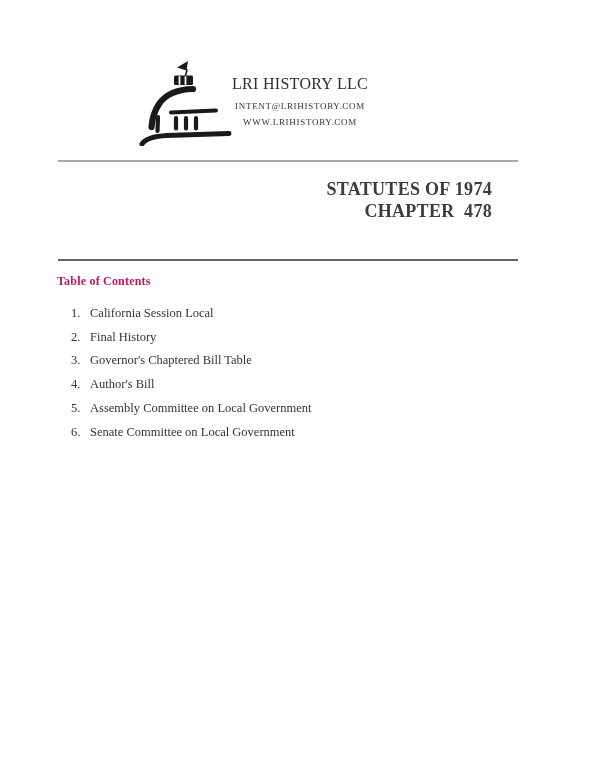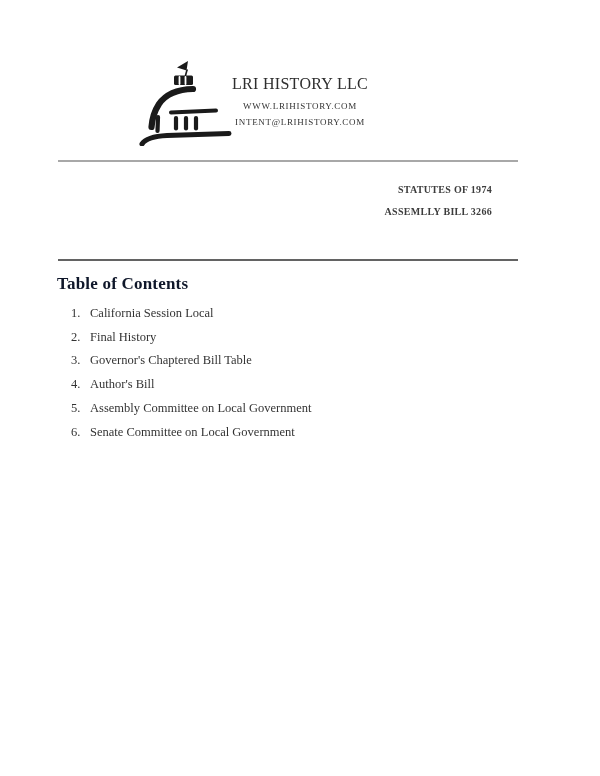--- a/index.html
+++ b/index.html
@@ -54,36 +54,36 @@
   .rule-light { top: 160px; background: #a8a8a8; }
   .rule-dark  { top: 259px; background: #636363; }
 
   
   .case-block {
     position: absolute;
     top: 179px;
     right: 108px;
     text-align: right;
     font-weight: bold;
-    font-size: 10px;
+    font-size: 18px;
     line-height: 21.5px;
     letter-spacing: 0.3px;
     color: #3c3c3c;
   }
   .case-line { white-space: pre; }
 
   
   .toc-title {
     position: absolute;
     top: 274px;
     left: 57px;
-    font-size: 17px;
+    font-size: 12px;
     font-weight: bold;
     letter-spacing: 0.2px;
-    color: #0f172a;
+    color: #be185d;
   }
   .toc-list {
     position: absolute;
     top: 302px;
     left: 71px;
     margin: 0;
     padding: 0;
     list-style: none;
     font-size: 12.5px;
     color: #333333;
@@ -113,30 +113,30 @@
     <path d="M37,60 L37,70.5" stroke-width="4.2"></path>
     <path d="M47,60 L47,70.5" stroke-width="4.2"></path>
     <path d="M57,60 L57,70.5" stroke-width="4.2"></path>
 
     <path d="M3,86 Q8,78.5 28,77.5 L90,75.5" stroke-width="5"></path>
   </svg>
 
   <div class="header-text">
     <div class="company">LRI HISTORY LLC</div>
     <div class="contact">
+      <div>INTENT@LRIHISTORY.COM</div>
       <div>WWW.LRIHISTORY.COM</div>
-      <div>INTENT@LRIHISTORY.COM</div>
     </div>
   </div>
 
   <div class="rule rule-light"></div>
 
   <div class="case-block">
     <div class="case-line">STATUTES OF 1974</div>
-    <div class="case-line">ASSEMLLY BILL 3266</div>
+    <div class="case-line">CHAPTER  478</div>
   </div>
 
   <div class="rule rule-dark"></div>
 
   <div class="toc-title">Table of Contents</div>
 
   <ol class="toc-list">
     <li class="toc-item">
       <span class="toc-num">1.</span>
       <span class="toc-label">California Session Local</span>

